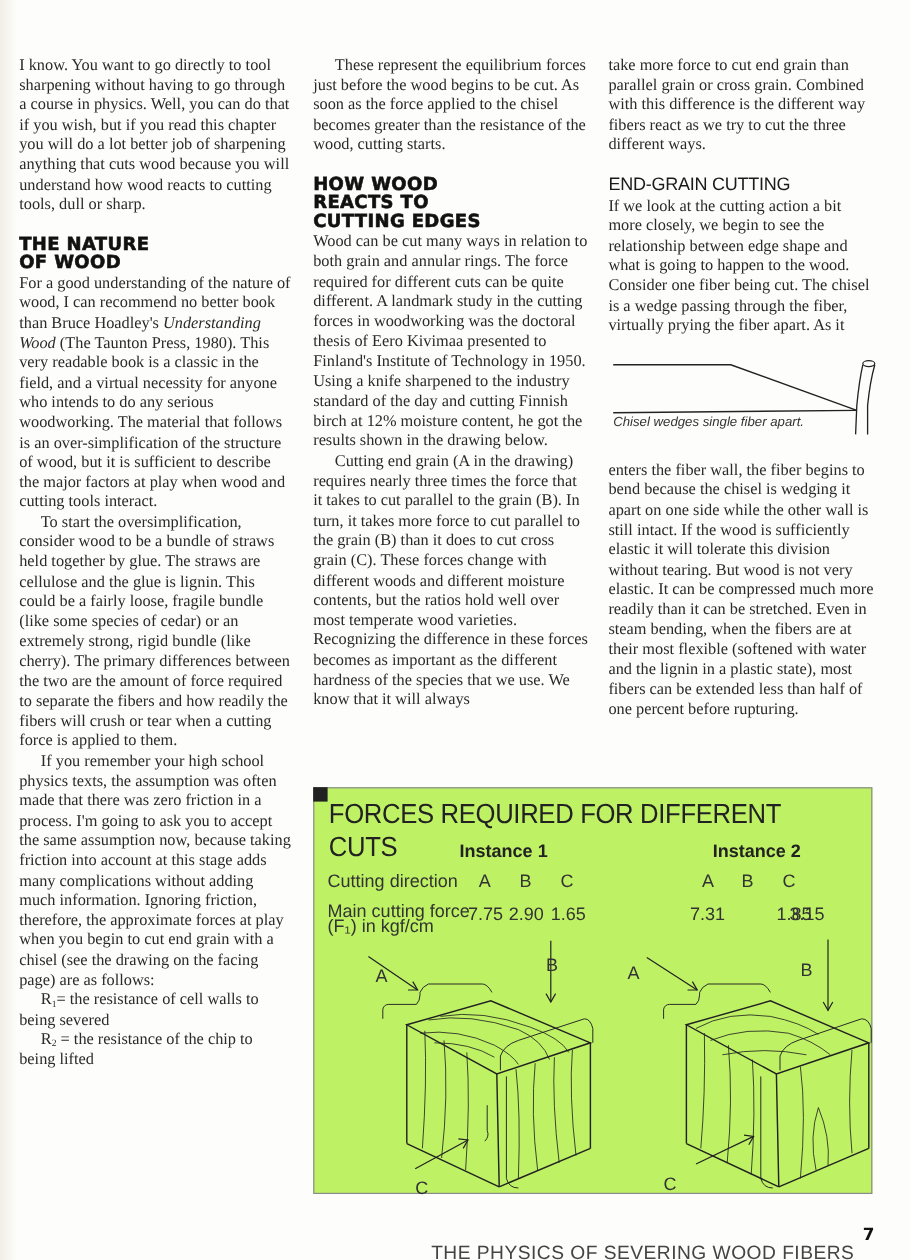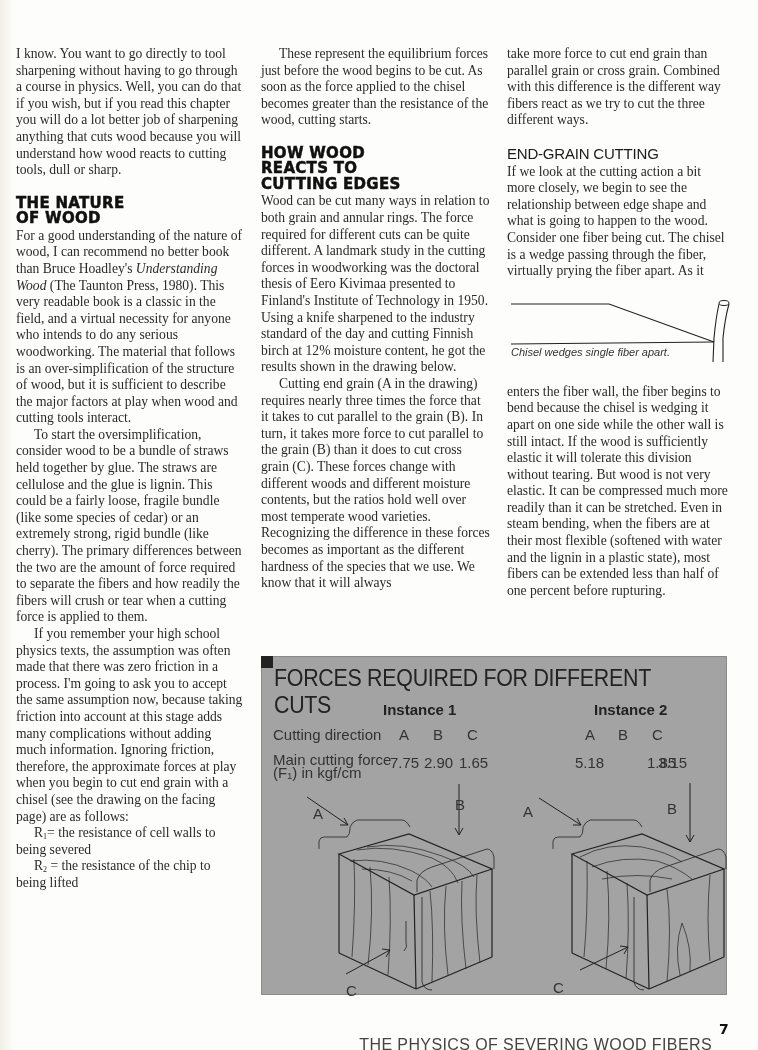--- a/index.html
+++ b/index.html
@@ -34,21 +34,21 @@
     .fiber-cap {
       position: absolute; left: 4px; top: 52px;
       font-family: "Liberation Sans", sans-serif; font-style: italic;
       font-size: 11px; color: #333;
     }
     .def-line { text-indent: 18px; }
     sub { font-size: 8px; vertical-align: -2px; line-height: 0; }
 
     .figbox {
       position: absolute; left: 261px; top: 656px; width: 466px; height: 339px;
-      border: 1.5px solid #8a8a8a; box-sizing: border-box; background: #a3a3a3;
+      border: 1.5px solid #8a8a8a; box-sizing: border-box; background: #bef264;
     }
     .figmark {
       position: absolute; left: 261px; top: 656px; width: 12px; height: 12px; background: #222;
     }
     .fig-title {
       position: absolute; left: 12px; top: 8px;
       font-family: "Liberation Sans", sans-serif; font-size: 23px;
       letter-spacing: -0.3px; color: #222; font-weight: normal; transform: scaleX(0.93);
       transform-origin: left;
     }
@@ -122,21 +122,21 @@
   <span class="fig-label" style="left:205px; top:69px;">C</span>
   <span class="fig-label" style="left:323px; top:69px;">A</span>
   <span class="fig-label" style="left:356px; top:69px;">B</span>
   <span class="fig-label" style="left:390px; top:69px;">C</span>
 
   <span class="fig-label" style="left:11px; top:94px;">Main cutting force</span>
   <span class="fig-label" style="left:11px; top:107px;">(F₁) in kgf/cm</span>
   <span class="fig-label" style="left:128px; top:97px;">7.75</span>
   <span class="fig-label" style="left:162px; top:97px;text-align:center;">2.90</span>
   <span class="fig-label" style="left:197px; top:97px;">1.65</span>
-  <span class="fig-label" style="left:313px; top:97px;">5.18</span>
+  <span class="fig-label" style="left:313px; top:97px;">7.31</span>
   <span class="fig-label" style="left:348px; top:97px;margin-left:48px;">3.15</span>
   <span class="fig-label" style="left:385px; top:97px;">1.85</span>
 
   <svg class="fig-svg" width="466" height="339" viewBox="0 0 466 339">
     <g fill="none" stroke="#222" stroke-width="1.2">
 
       <polygon points="77,197 147,177 230,212 152,238"></polygon>
       <line x1="77" y1="197" x2="77" y2="296"></line>
       <line x1="152" y1="238" x2="154" y2="332"></line>
       <line x1="230" y1="212" x2="230" y2="300"></line>

